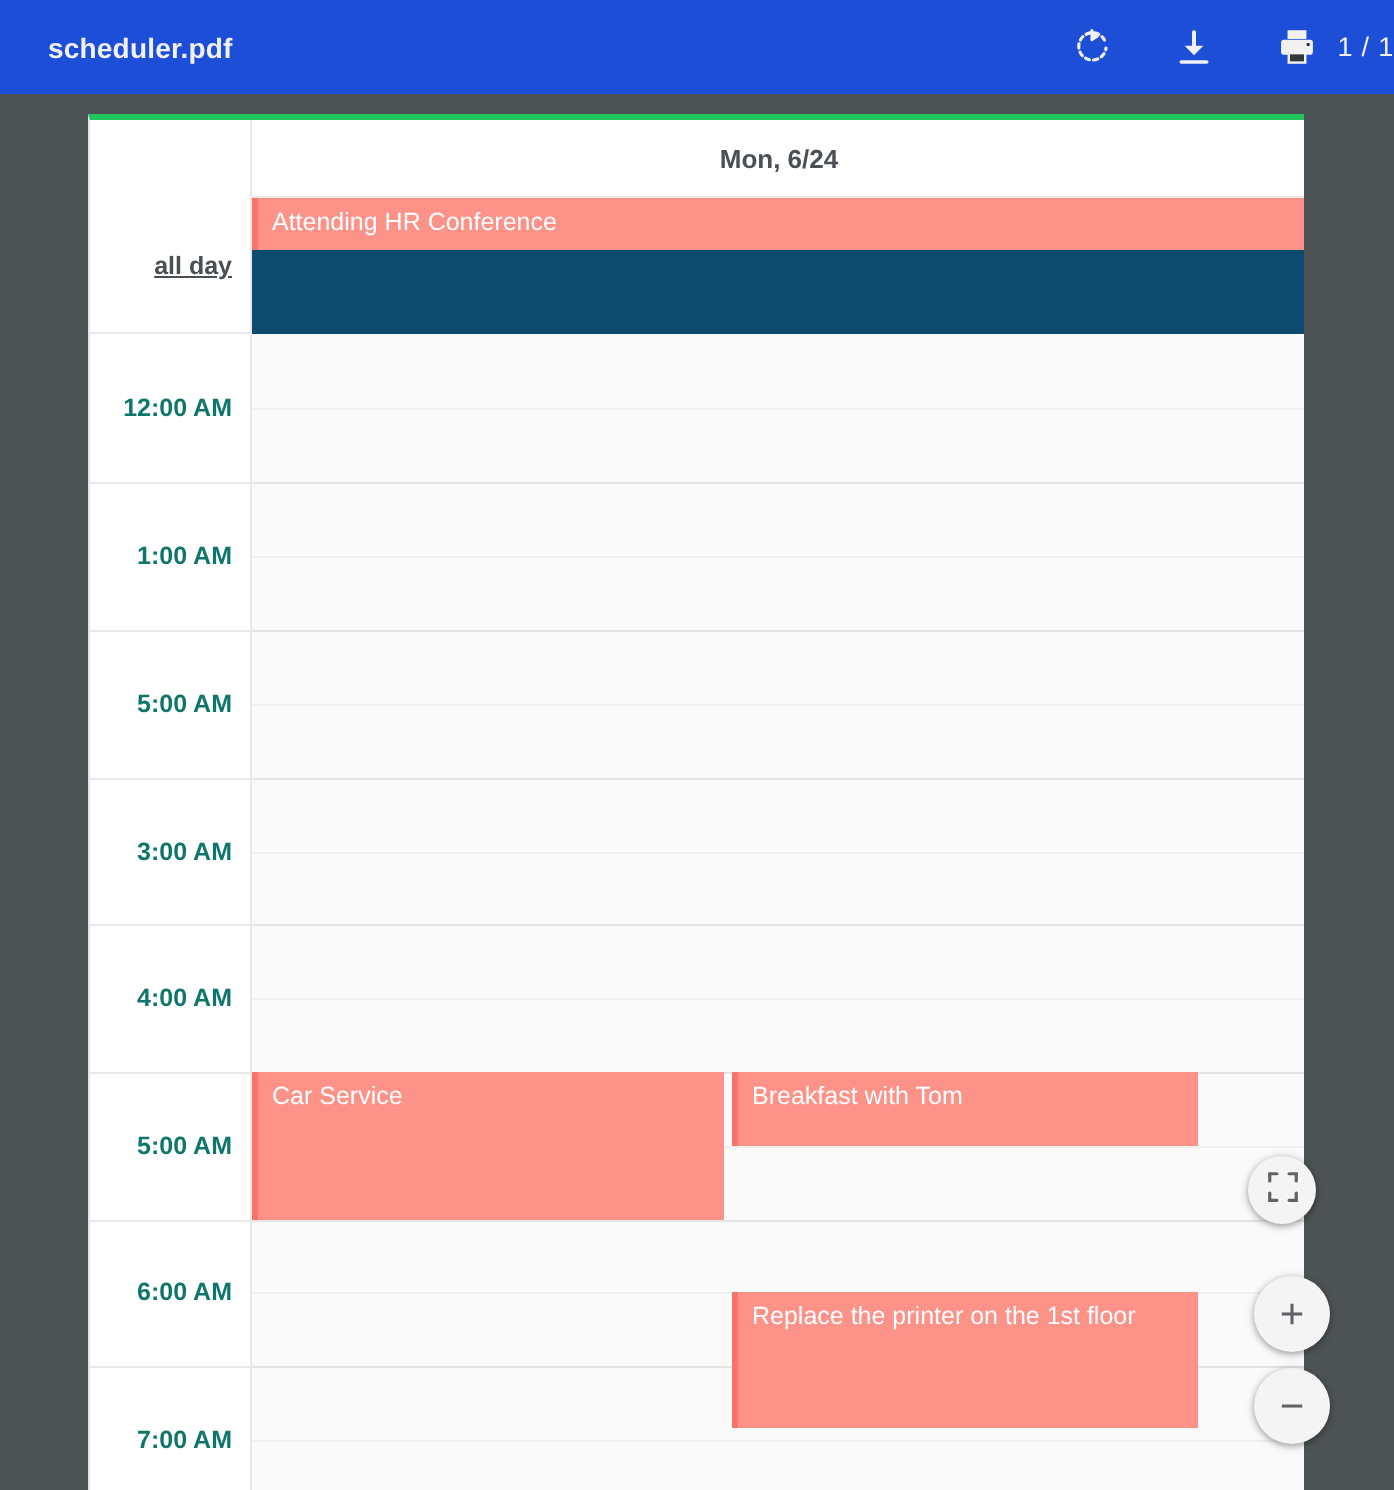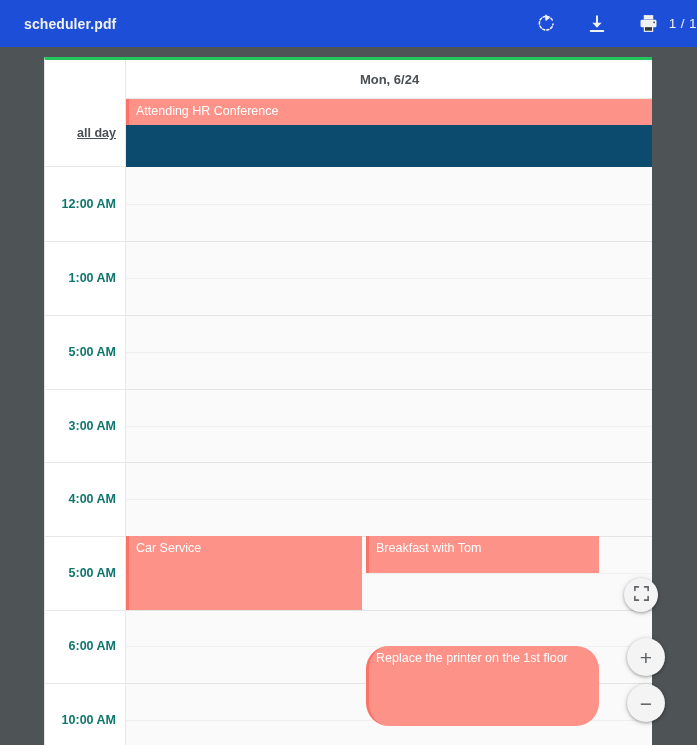--- a/index.html
+++ b/index.html
@@ -298,21 +298,21 @@
       <div id="grid">
 
         <div id="gutter">
           <div class="hour-label" style="top:37px;">12:00 AM</div>
           <div class="hour-label" style="top:111px;">1:00 AM</div>
           <div class="hour-label" style="top:185px;">5:00 AM</div>
           <div class="hour-label" style="top:259px;">3:00 AM</div>
           <div class="hour-label" style="top:332px;">4:00 AM</div>
           <div class="hour-label" style="top:406px;">5:00 AM</div>
           <div class="hour-label" style="top:479px;text-align:center;">6:00 AM</div>
-          <div class="hour-label" style="top:553px;">10:00 AM</div>
+          <div class="hour-label" style="top:553px;">7:00 AM</div>
 
           <div class="hour-line-g" style="top:74px;"></div>
           <div class="hour-line-g" style="top:148px;"></div>
           <div class="hour-line-g" style="top:222px;"></div>
           <div class="hour-line-g" style="top:295px;"></div>
           <div class="hour-line-g" style="top:369px;"></div>
           <div class="hour-line-g" style="top:443px;"></div>
           <div class="hour-line-g" style="top:516px;"></div>
         </div>
 
@@ -332,21 +332,21 @@
           <div class="hour-line" style="top:443px;"></div>
           <div class="half-line" style="top:479px;"></div>
           <div class="hour-line" style="top:516px;"></div>
           <div class="half-line" style="top:553px;"></div>
 
           <div class="event" style="left:0px; top:369px; width:236px; height:74px;">Car Service</div>
 
           <div class="event" style="left:240px; top:369px; width:233px; height:37px;">Breakfast with Tom</div>
 
 
-          <div class="event" style="left:240px; top:479px; width:233px; height:80px;border-radius:23px;">Replace the printer on the 1st floor</div>
+          <div class="event" style="left:240px; top:479px; width:233px; height:68px;">Replace the printer on the 1st floor</div>
 
         </div>
       </div>
 
     </div>
   </div>
 
   <button class="fab" id="fab-fit" title="Fit to page">
     <span>
       <svg width="17" height="17" viewBox="0 0 20 20" stroke="#5f6368" stroke-width="1.9" fill="none" stroke-linecap="round">

